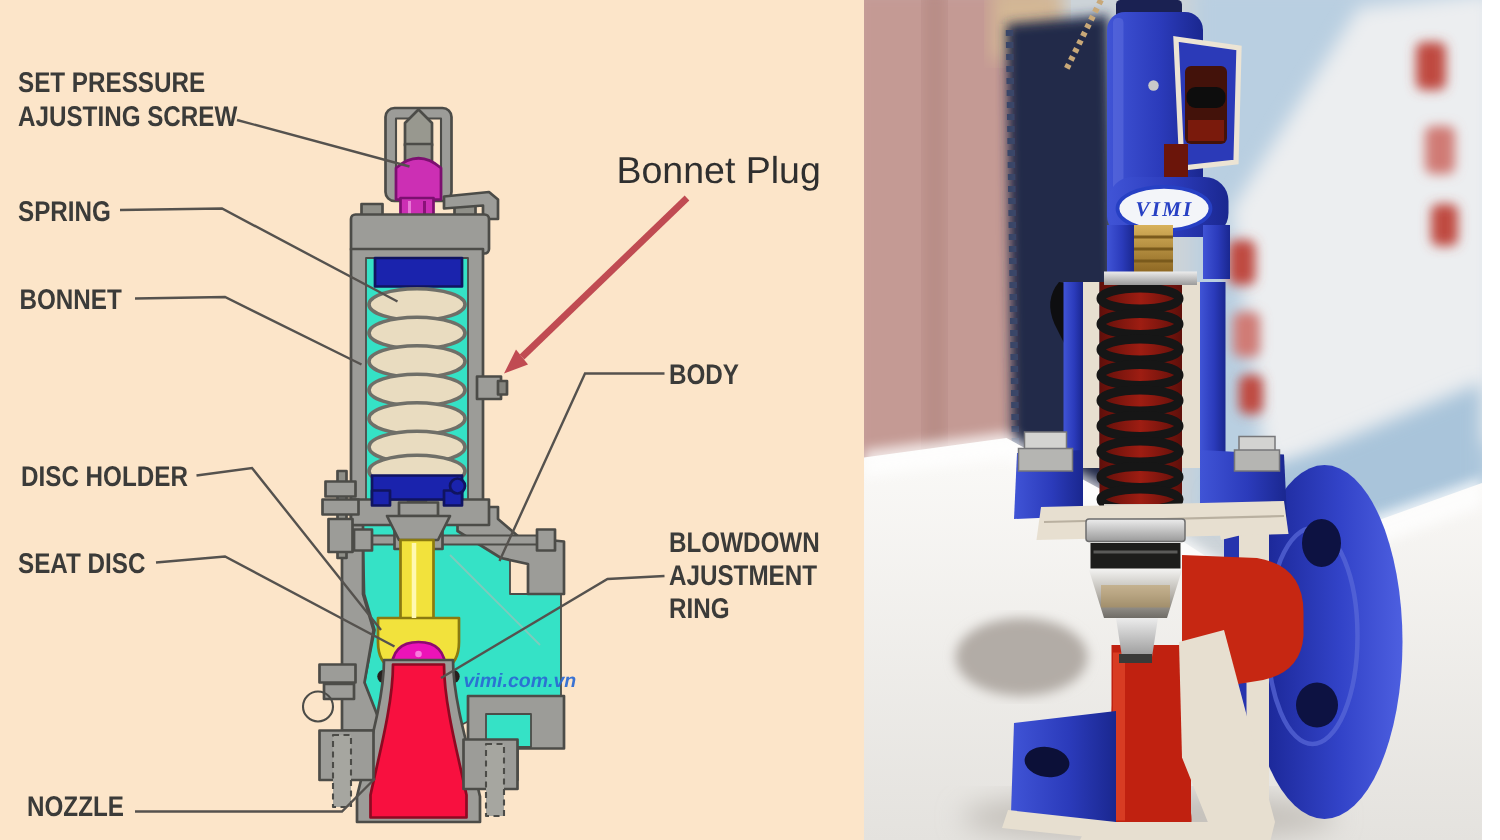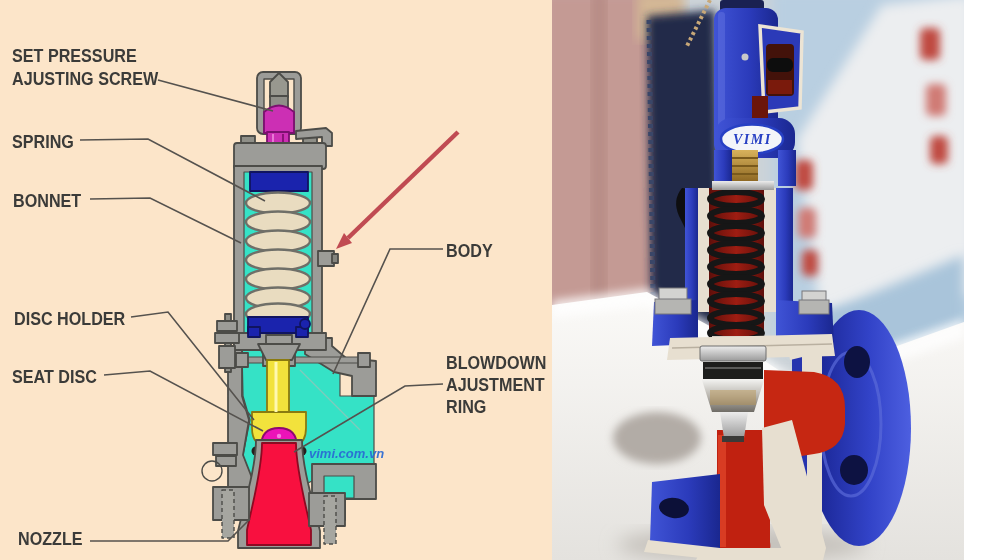--- a/index.html
+++ b/index.html
@@ -7,21 +7,21 @@
     --metal:#9c9c98; --outline:#4c4c48; --teal:#35e2c6; --cream:#e9dcc0;
     --plate-blue:#1a23ad; --magenta:#cc2fb4; --seat-magenta:#ec13b8;
     --stem-yellow:#f2e23c; --nozzle-red:#f8103f; --arrow-red:#c04b52;
     --wm-blue:#2a6ad4; --photo-blue:#2b3bbb; --photo-cream:#e7dfd0;
     --photo-red:#c62712; --mauve:#c49a94; --table:#f2f0ee;
   }
   html,body{margin:0;padding:0;width:1000px;height:560px;overflow:hidden;
     font-family:"Liberation Sans",sans-serif;background:#fff;}
   .stage{position:relative;width:1000px;height:560px;}
   .diagram-panel{position:absolute;left:0;top:0;width:588px;height:560px;background:var(--bg);}
-  .photo-panel{position:absolute;left:552px;top:0;width:412px;height:560px;overflow:hidden;background:#737373;}
+  .photo-panel{position:absolute;left:576px;top:0;width:412px;height:560px;overflow:hidden;background:#737373;}
   .page-title{position:absolute;left:176px;top:2px;font-size:37px;font-weight:bold;
     color:var(--title-blue);letter-spacing:0px;white-space:nowrap;}
   .dlabel{position:absolute;color:var(--label-ink);font-weight:bold;font-size:19px;
     line-height:23px;transform:scaleX(.85);transform-origin:0 0;white-space:nowrap;}
   .dlabel div{white-space:nowrap;}
   .callout{position:absolute;color:#2f2f2f;font-weight:400;font-size:25px;white-space:nowrap;}
   .blowdown{line-height:22px;}
   svg{position:absolute;left:0;top:0;}
   .wm{font-style:italic;font-weight:bold;font-size:13px;fill:var(--wm-blue);opacity:.92;}
   .vimi{font-family:"Liberation Serif",serif;font-style:italic;font-weight:bold;
@@ -182,20 +182,21 @@
 
     <div class="dlabel" style="left:12px;top:44px;">
       <div>SET PRESSURE</div>
       <div>AJUSTING SCREW</div>
     </div>
     <div class="dlabel" style="left:12px;top:130px;">SPRING</div>
     <div class="dlabel" style="left:13px;top:189px;">BONNET</div>
     <div class="dlabel" style="left:14px;top:307px;">DISC HOLDER</div>
     <div class="dlabel" style="left:12px;top:365px;">SEAT DISC</div>
     <div class="dlabel" style="left:18px;top:527px;">NOZZLE</div>
+    <div class="callout" style="left:411px;top:100px;">Bonnet Plug</div>
     <div class="dlabel" style="left:446px;top:239px;">BODY</div>
     <div class="dlabel blowdown" style="left:446px;top:352px;">
       <div>BLOWDOWN</div>
       <div>AJUSTMENT</div>
       <div>RING</div>
     </div>
   </div>
 
   <div class="photo-panel">
     <svg width="412" height="560" viewBox="0 0 412 560">

